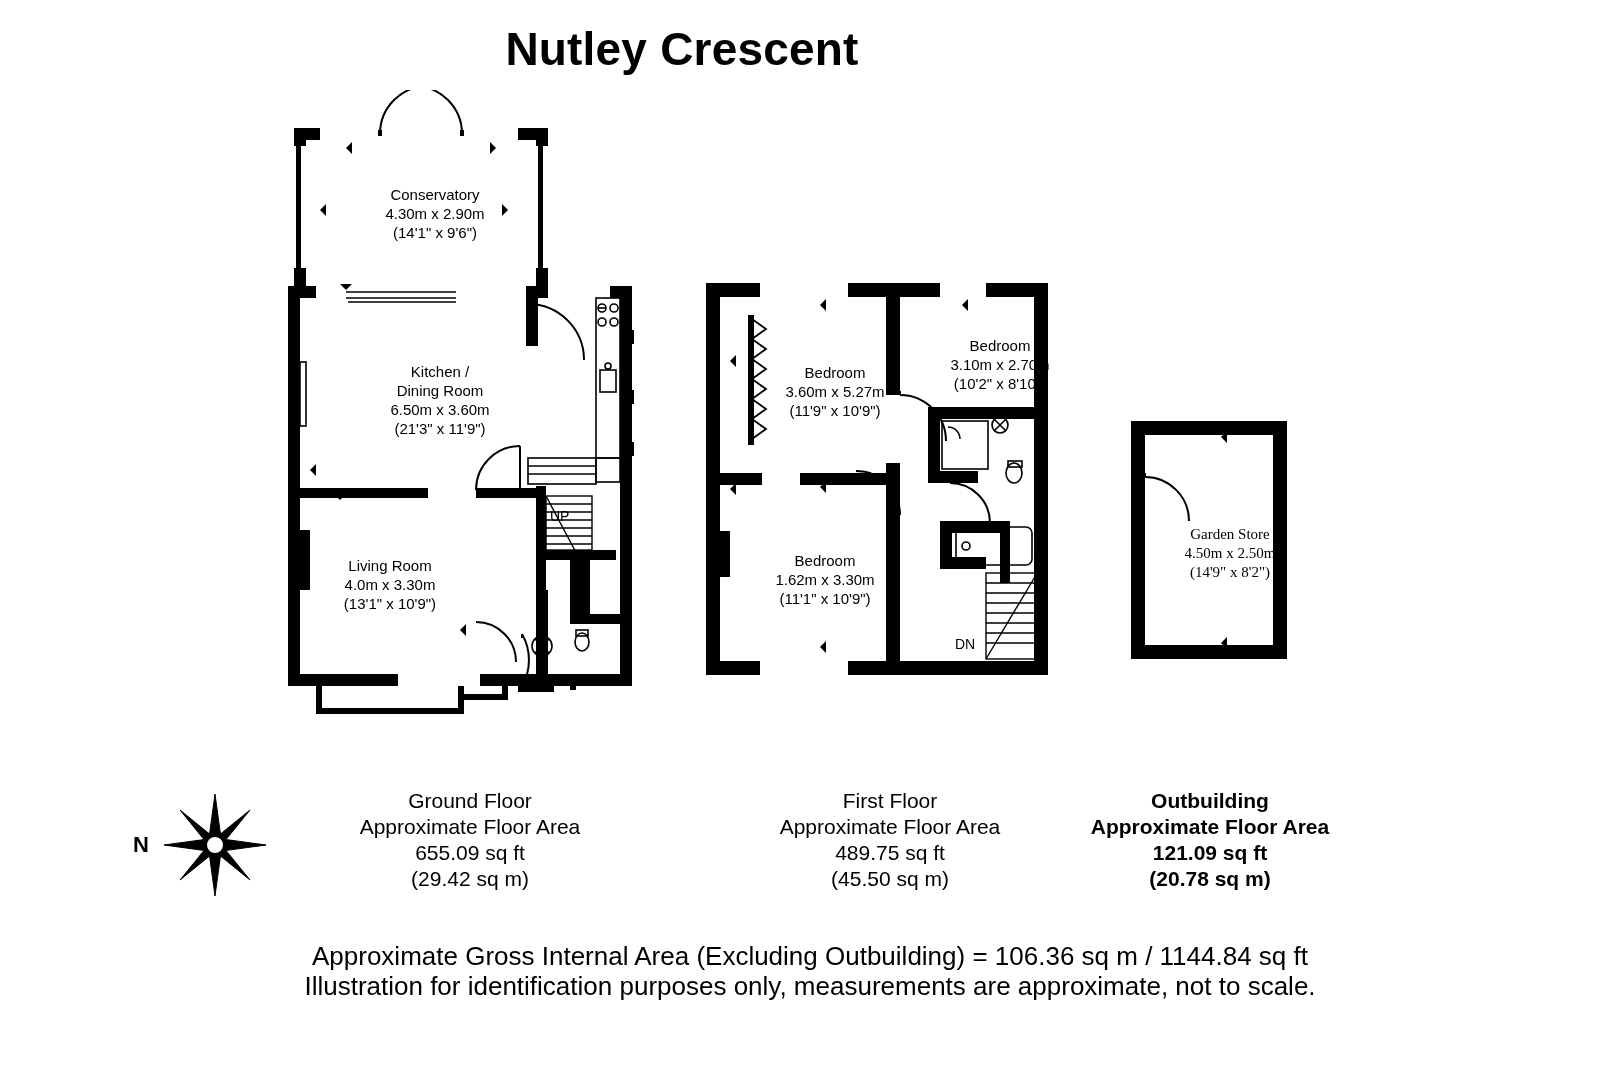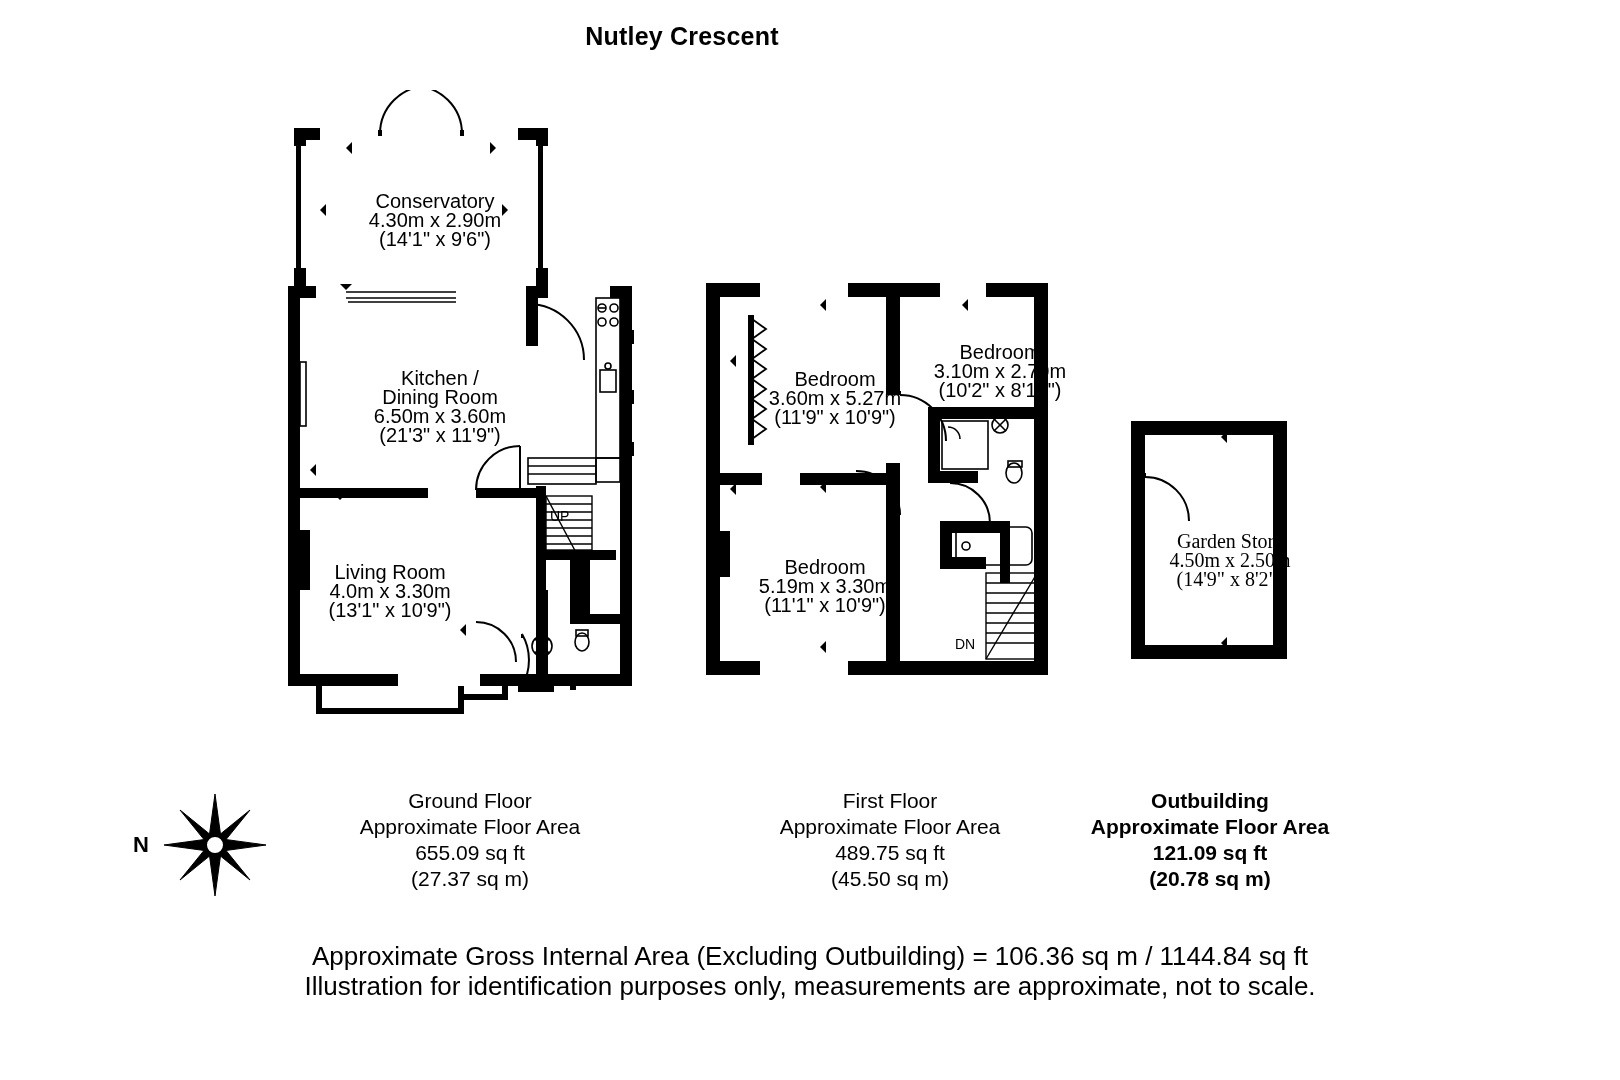--- a/index.html
+++ b/index.html
@@ -7,31 +7,30 @@
     width:1620px;height:1080px;
     background:#ffffff;
     font-family:"Liberation Sans", sans-serif;
     color:#000;
     position:relative;
     overflow:hidden;
   }
   .title{
     position:absolute;top:22px;left:0;width:1364px;
     text-align:center;
-    font-size:25px;font-weight:bold;
+    font-size:46px;font-weight:bold;
     letter-spacing:0.2px;
   }
   .plan{position:absolute;}
   .roomlabel{
     position:absolute;
     text-align:center;
-    font-size:20px;
+    font-size:15px;
     line-height:19px;
     white-space:nowrap;
-    margin-top:7px;
   }
   .roomlabel .nm{display:block;}
   .roomlabel .dm{display:block;text-align:center;}
   .roomlabel .df{display:block;}
   .tinylabel{
     position:absolute;
     font-size:14px;
     font-weight:normal;
   }
   .footblock{
@@ -291,21 +290,21 @@
 </div>
 
 <div class="roomlabel" style="left:880px;top:336px;width:240px;">
   <span class="nm">Bedroom</span>
   <span class="dm">3.10m x 2.70m</span>
   <span class="df">(10'2" x 8'10")</span>
 </div>
 
 <div class="roomlabel" style="left:705px;top:551px;width:240px;">
   <span class="nm">Bedroom</span>
-  <span class="dm">5.19m x 3.30m</span>
+  <span class="dm">1.62m x 3.30m</span>
   <span class="df">(11'1" x 10'9")</span>
 </div>
 
 <div class="tinylabel" style="left:955px;top:636px;">DN</div>
 
 <div class="plan" style="left:1125px;top:415px;">
 <svg width="170" height="265" viewBox="0 0 170 265">
   <g fill="#000">
     <rect x="6" y="6" width="156" height="14"></rect>
     <rect x="6" y="6" width="14" height="238"></rect>
@@ -344,21 +343,21 @@
   </g>
   <circle cx="55" cy="55" r="9" fill="#fff" stroke="#000" stroke-width="2"></circle>
 </svg>
 </div>
 <div class="compass-label" style="left:133px;top:832px;">N</div>
 
 <div class="footblock" style="left:340px;top:788px;width:260px;">
   <div>Ground Floor</div>
   <div>Approximate Floor Area</div>
   <div>655.09 sq ft</div>
-  <div>(27.37 sq m)</div>
+  <div>(29.42 sq m)</div>
 </div>
 
 <div class="footblock" style="left:760px;top:788px;width:260px;">
   <div>First Floor</div>
   <div>Approximate Floor Area</div>
   <div>489.75 sq ft</div>
   <div>(45.50 sq m)</div>
 </div>
 
 <div class="footblock" style="left:1080px;top:788px;width:260px;font-weight:bold;">

